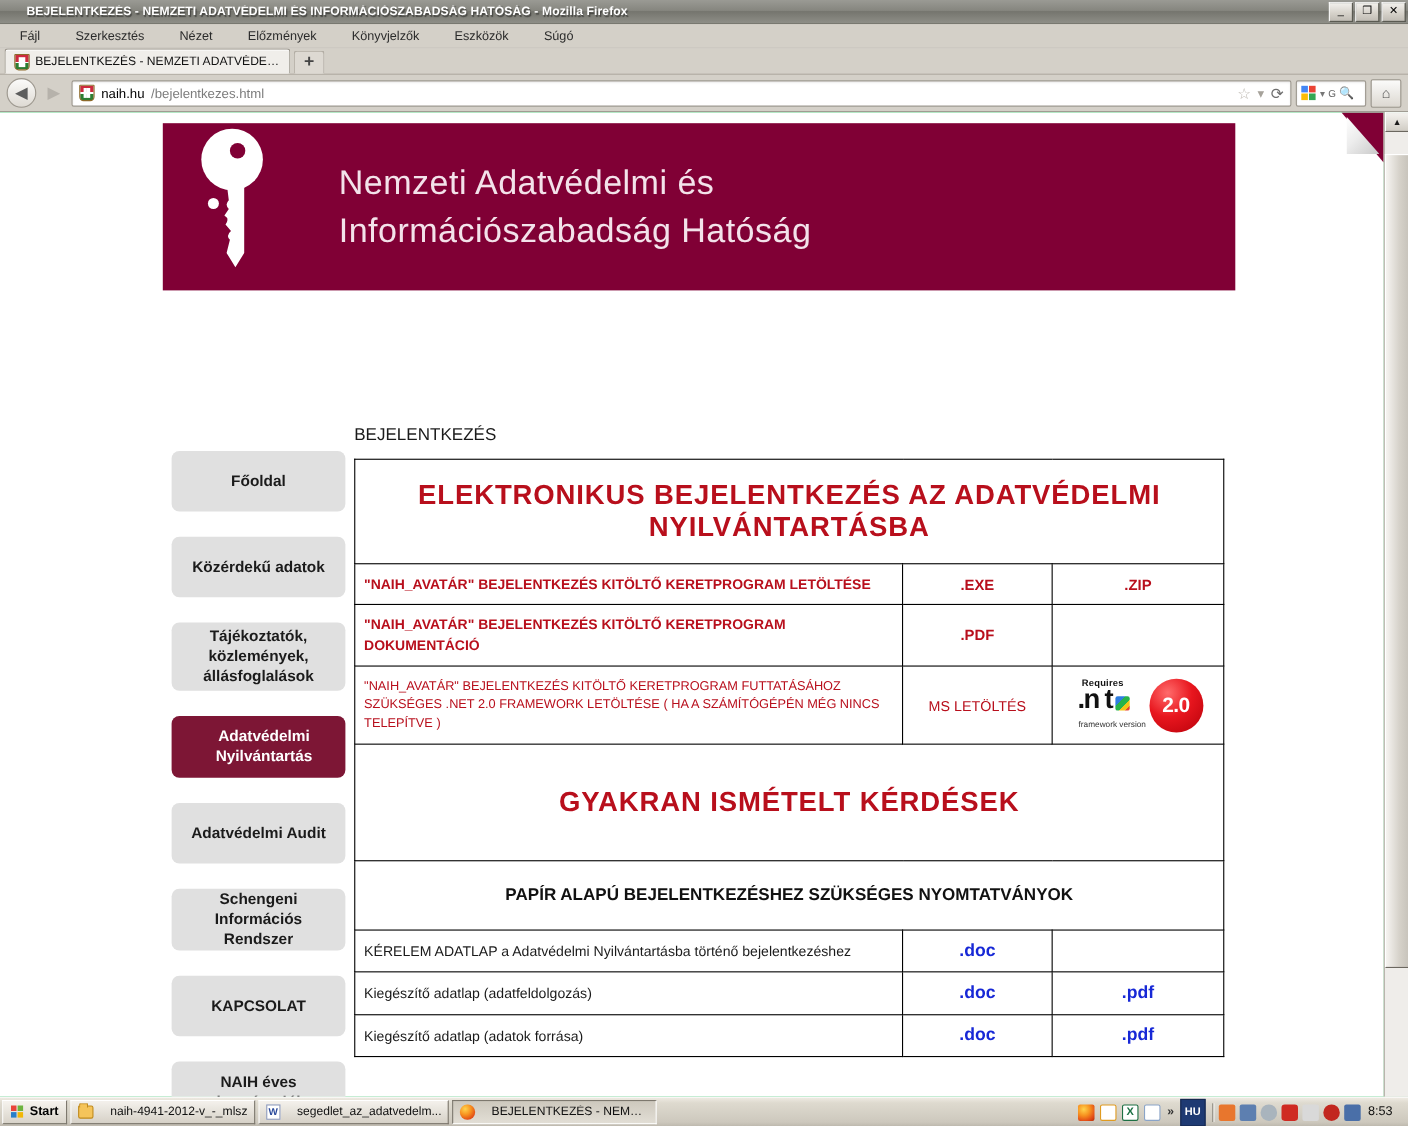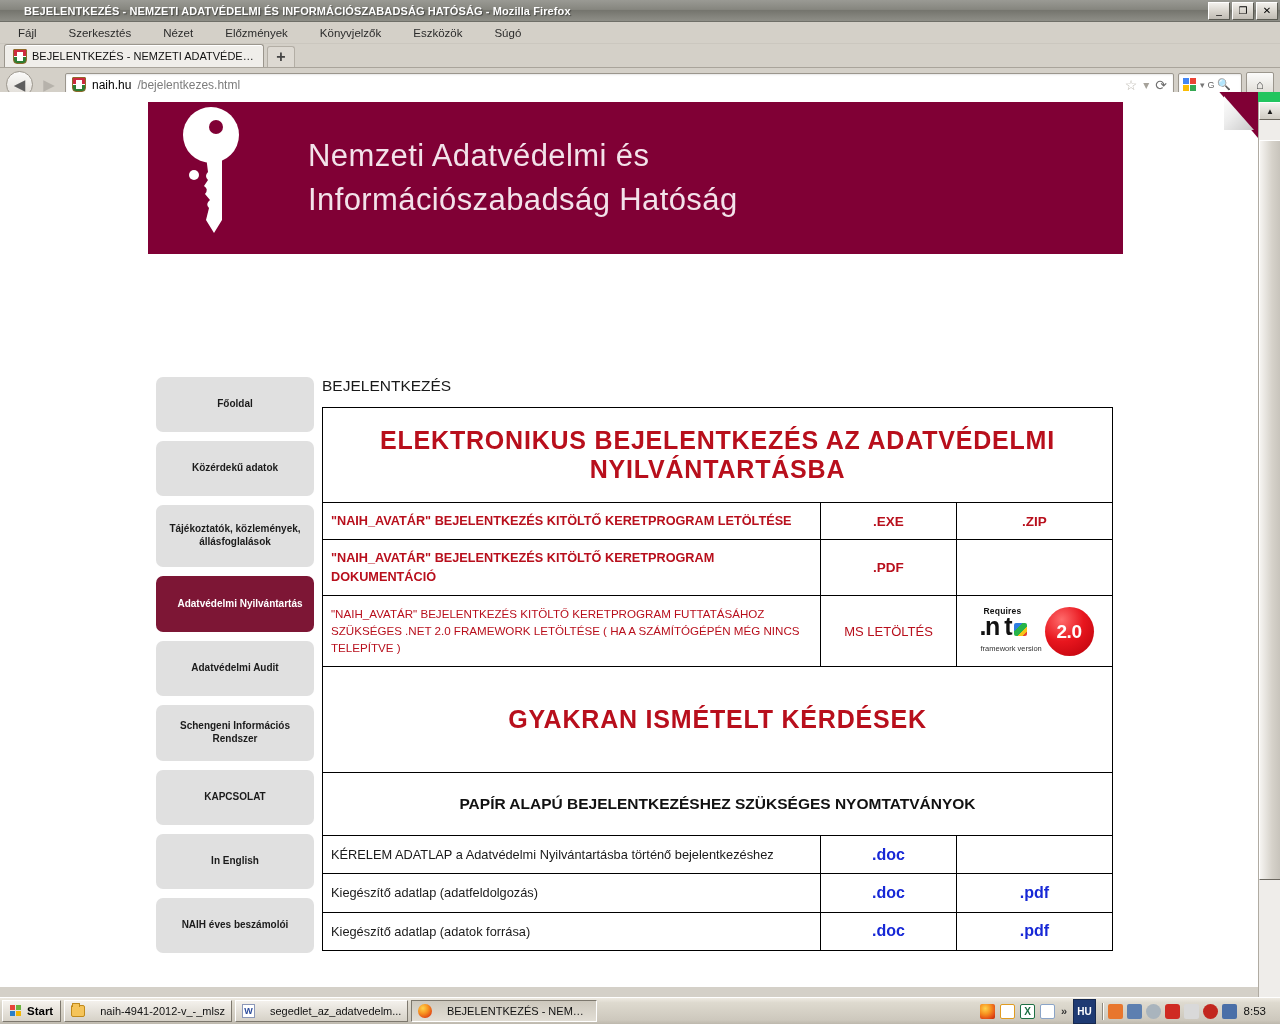--- a/index.html
+++ b/index.html
@@ -126,21 +126,21 @@
   .homebtn {
     width: 28px; height: 26px;
     background: linear-gradient(to bottom, #fbfbfa, #dcd8d1);
     border: 1px solid #9b968d; border-radius: 2px;
     display: flex; align-items: center; justify-content: center;
     font-size: 13px; color: #4a4a4a;
   }
 
   
   .viewport {
-    position: absolute; left: 0; top: 92px;
+    position: absolute; left: 0; top: 102px;
     width: 1280px; height: 895px;
     background: #22c55e; overflow: hidden;
   }
   .page { position: relative; width: 1258px; height: 895px; background: #fff; }
 
   .scrollbar {
     position: absolute; right: 0; top: 102px; width: 22px; height: 895px;
     background: #d4d0c8; border-left: 1px solid #b0aba2;
   }
   .sb-arrow {
@@ -183,22 +183,22 @@
     clip-path: polygon(0 0, 100% 100%, 0 100%);
     box-shadow: -1px 1px 2px rgba(0,0,0,.35);
   }
 
   
   .sidebar { position: absolute; left: 156px; top: 285px; width: 158px; }
   .side-btn {
     width: 158px; background: #e0e0e0; color: #1b1b1b;
     border-radius: 7px; margin-bottom: 9px;
     display: flex; align-items: center; justify-content: center;
-    text-align: center; font-size: 10px; font-weight: bold;
-    line-height: 1.28; padding: 10px 6px;
+    text-align: center; font-size: 14px; font-weight: bold;
+    line-height: 1.28; padding: 10px 6px; margin-top: 23px;
   }
   .side-btn.h1r { height: 55px; }
   .side-btn.h2r { height: 56px; }
   .side-btn.h3r { height: 62px; }
   .side-btn.active { background: #7d1635; color: #ffffff; padding-left: 16px; }
 
   
   .main { position: absolute; left: 322px; top: 285px; width: 790px; }
   .page-heading { font-size: 15.5px; color: #1a1a1a; margin-bottom: 12px; font-weight: 400; }
 
@@ -375,21 +375,20 @@
       </div>
 
       <div class="sidebar">
         <div class="side-btn h1r">Főoldal</div>
         <div class="side-btn h1r">Közérdekű adatok</div>
         <div class="side-btn h3r">Tájékoztatók, közlemények, állásfoglalások</div>
         <div class="side-btn h2r active">Adatvédelmi Nyilvántartás</div>
         <div class="side-btn h1r">Adatvédelmi Audit</div>
         <div class="side-btn h2r">Schengeni Információs Rendszer</div>
         <div class="side-btn h1r">KAPCSOLAT</div>
-        <div class="side-btn h1r">In English</div>
         <div class="side-btn h1r">NAIH éves beszámolói</div>
 
       </div>
 
       <div class="main">
         <div class="page-heading">BEJELENTKEZÉS</div>
 
         <table class="ftab">
           <colgroup>
               <col class="col-label">

